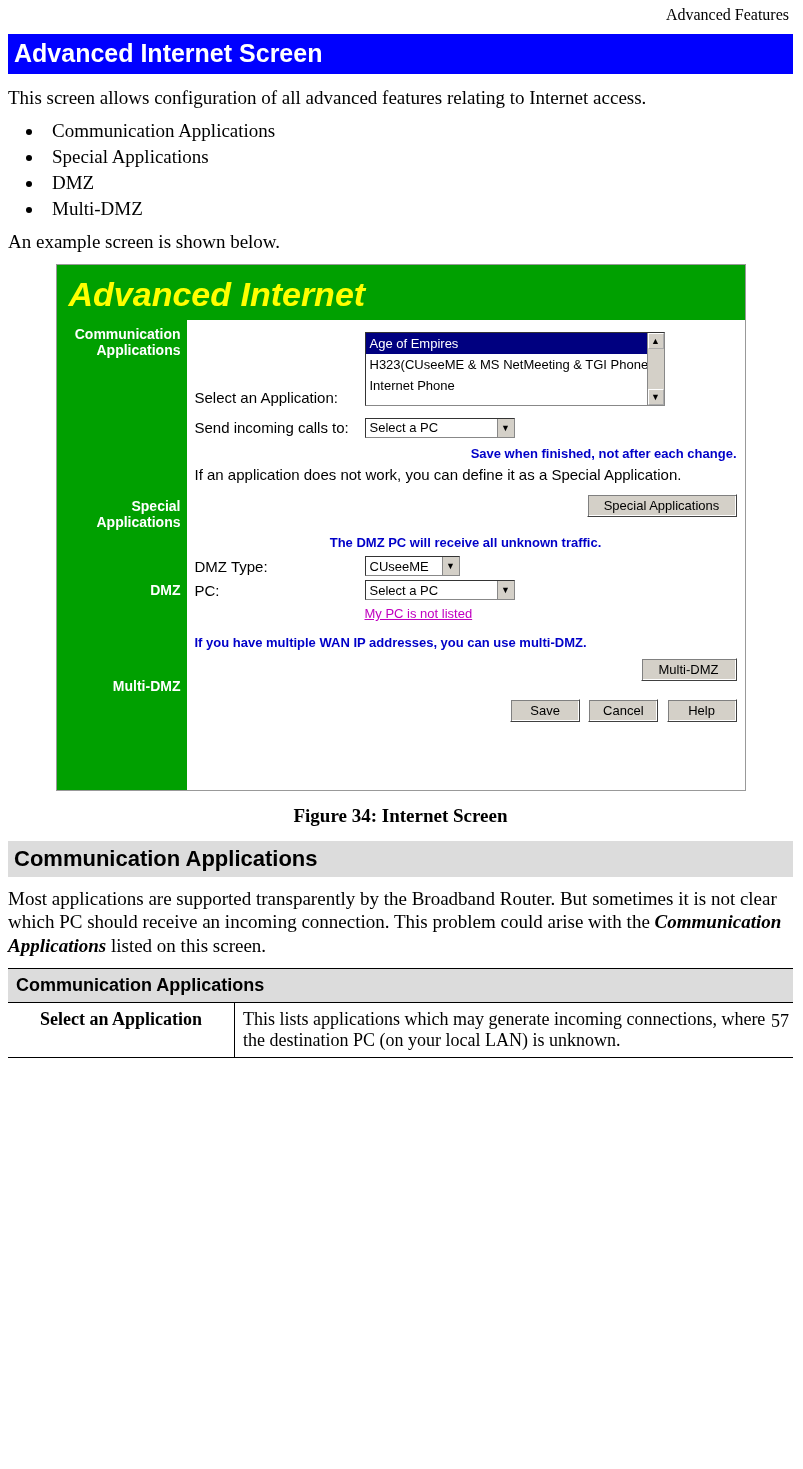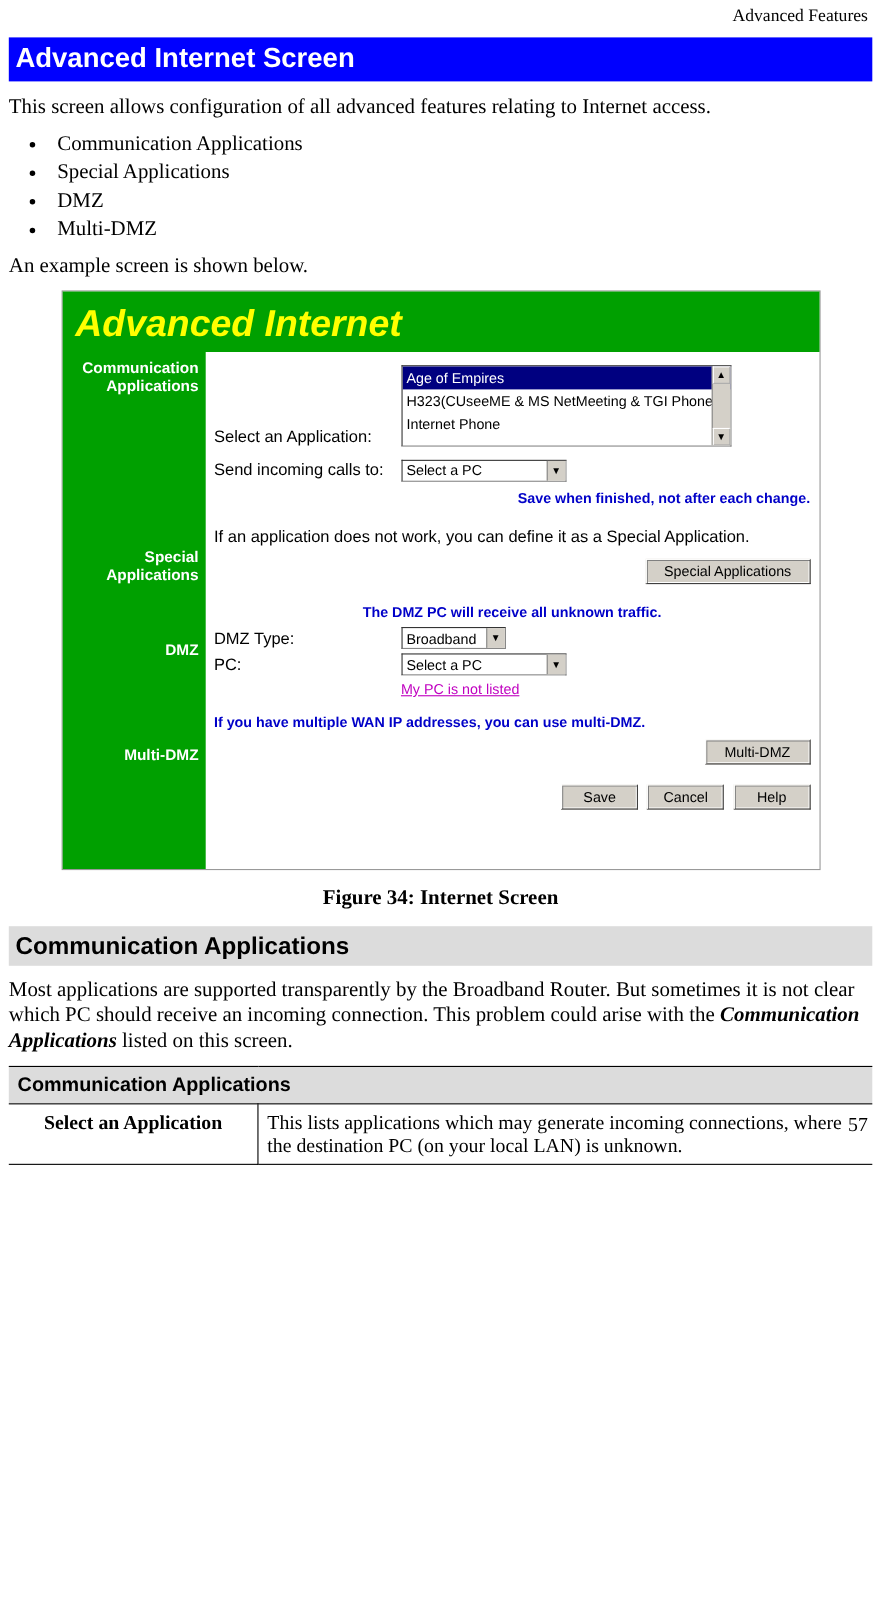--- a/index.html
+++ b/index.html
@@ -282,34 +282,34 @@
           </div>
 
           <div class="fig-row" style="margin-top:12px;">
             <span class="fig-lab">Send incoming calls to:</span>
             <span class="select" style="min-width:150px;">
               <span>Select a PC</span>
               <span class="arr">▼</span>
             </span>
           </div>
 
-          <div class="right" style="margin:6px 0 18px 0;">
+          <div class="right" style="margin:6px 0 4px 0;">
             <span class="note-blue">Save when finished, not after each change.</span>
           </div>
 
           <div style="margin-bottom:10px; line-height:1.3;">If an application does not work, you can define it as a Special Application.</div>
           <div class="right" style="margin-bottom:18px;">
             <span class="btn btn-w">Special Applications</span>
           </div>
 
           <div class="note-blue" style="margin-bottom:6px;text-align:center;">The DMZ PC will receive all unknown traffic.</div>
           <div class="fig-row">
             <span class="fig-lab">DMZ Type:</span>
             <span class="select" style="min-width:95px;">
-              <span>Broadband</span>
+              <span>CUseeME</span>
               <span class="arr">▼</span>
             </span>
           </div>
           <div class="fig-row">
             <span class="fig-lab">PC:</span>
             <span class="select" style="min-width:150px;">
               <span>Select a PC</span>
               <span class="arr">▼</span>
             </span>
           </div>

